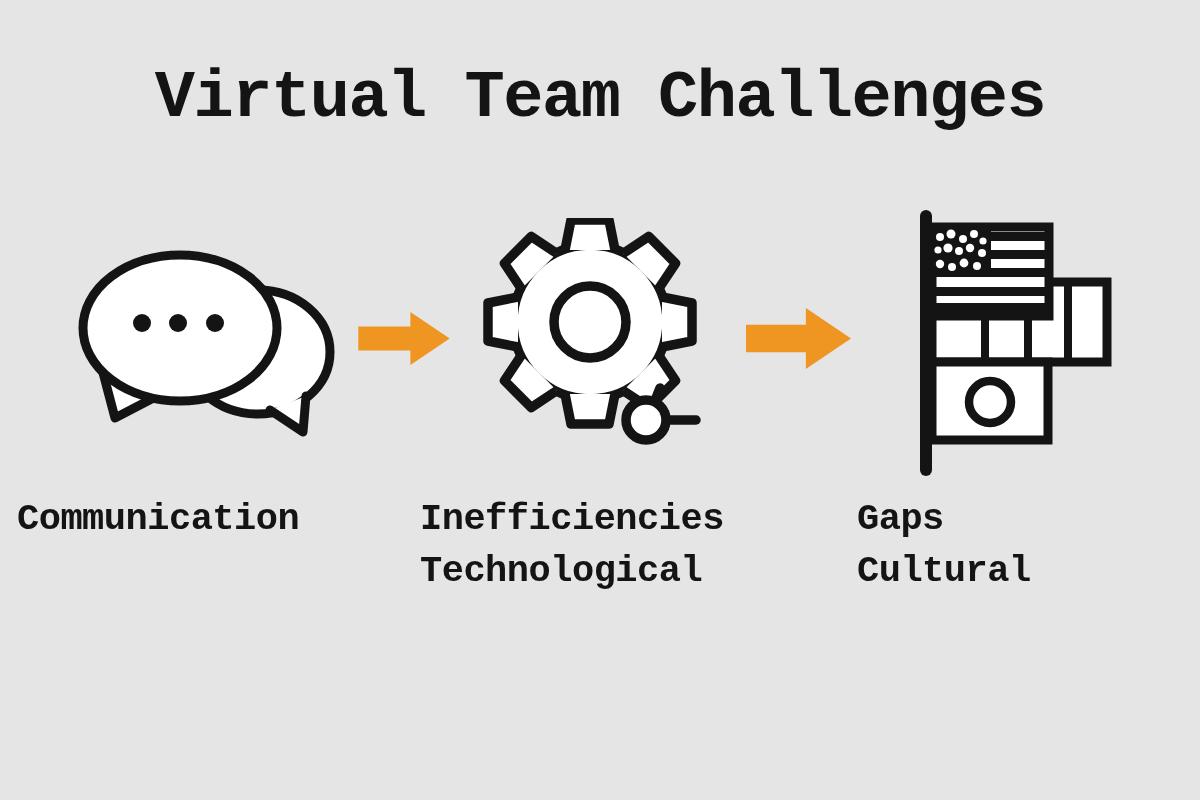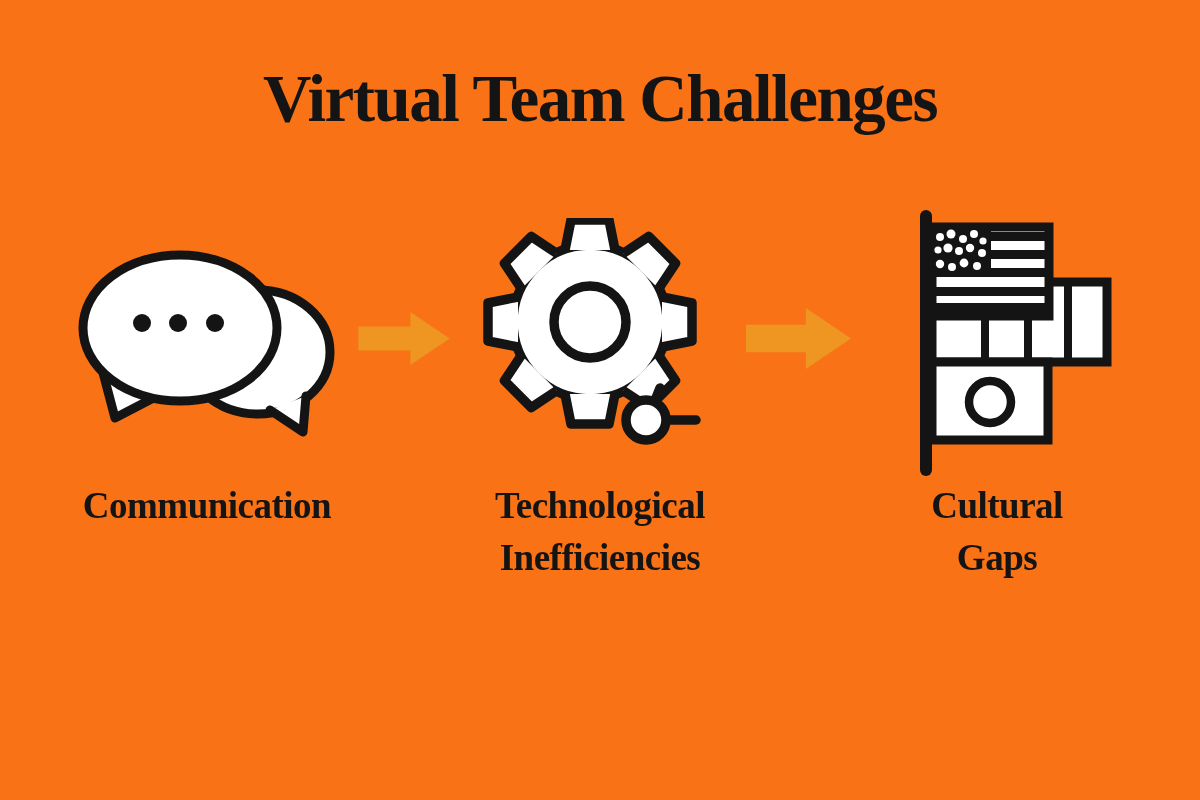--- a/index.html
+++ b/index.html
@@ -1,32 +1,32 @@
 <!DOCTYPE html>
 <html style="--ink: #141414; --arrow: #EE9522;"><head>
 <meta charset="utf-8">
 <style>
   html,body{margin:0;padding:0;background:#fff;}
   .canvas{
-    position:relative;width:1200px;height:800px;background:#f97316;
-    font-family:Liberation Serif, serif;overflow:hidden;
+    position:relative;width:1200px;height:800px;background:#e5e5e5;
+    font-family:Liberation Mono, monospace;overflow:hidden;
   }
   .title{
     position:absolute;top:60px;left:0;width:1200px;margin:0;
     text-align:center;font-size:67px;font-weight:800;letter-spacing:-1.5px;
     color:var(--ink,#141414);
   }
   .icon{position:absolute;}
   .icon-bubbles{left:65px;top:230px;}
   .icon-gear{left:480px;top:218px;}
   .icon-flags{left:910px;top:205px;}
   .arrow-1{left:358px;top:312px;}
   .arrow-2{left:746px;top:308px;}
   .item-label{
-    position:absolute;top:480px;text-align:center;
+    position:absolute;top:493px;
     font-size:37px;font-weight:700;line-height:52px;color:var(--ink,#141414);
     letter-spacing:-0.5px;
   }
   .label-1{left:17px;width:380px;}
   .label-2{left:420px;width:360px;}
   .label-3{left:857px;width:280px;}
   .item-label span{display:block;}
   svg .stroked{fill:#ffffff;stroke:var(--ink,#141414);}
   svg .inkfill{fill:var(--ink,#141414);}
   svg .arrowfill{fill:var(--arrow,#EE9522);}
@@ -122,21 +122,21 @@
         <rect x="26" y="82" width="113" height="9"></rect>
         <rect x="26" y="98" width="113" height="9"></rect>
       </g>
     </g>
   </svg>
 
   <div class="item-label label-1">
     <span>Communication</span>
   </div>
   <div class="item-label label-2">
+    <span>Inefficiencies</span>
     <span>Technological</span>
-    <span>Inefficiencies</span>
   </div>
   <div class="item-label label-3">
+    <span>Gaps</span>
     <span>Cultural</span>
-    <span>Gaps</span>
   </div>
 
 </div>
 
 </body></html>

